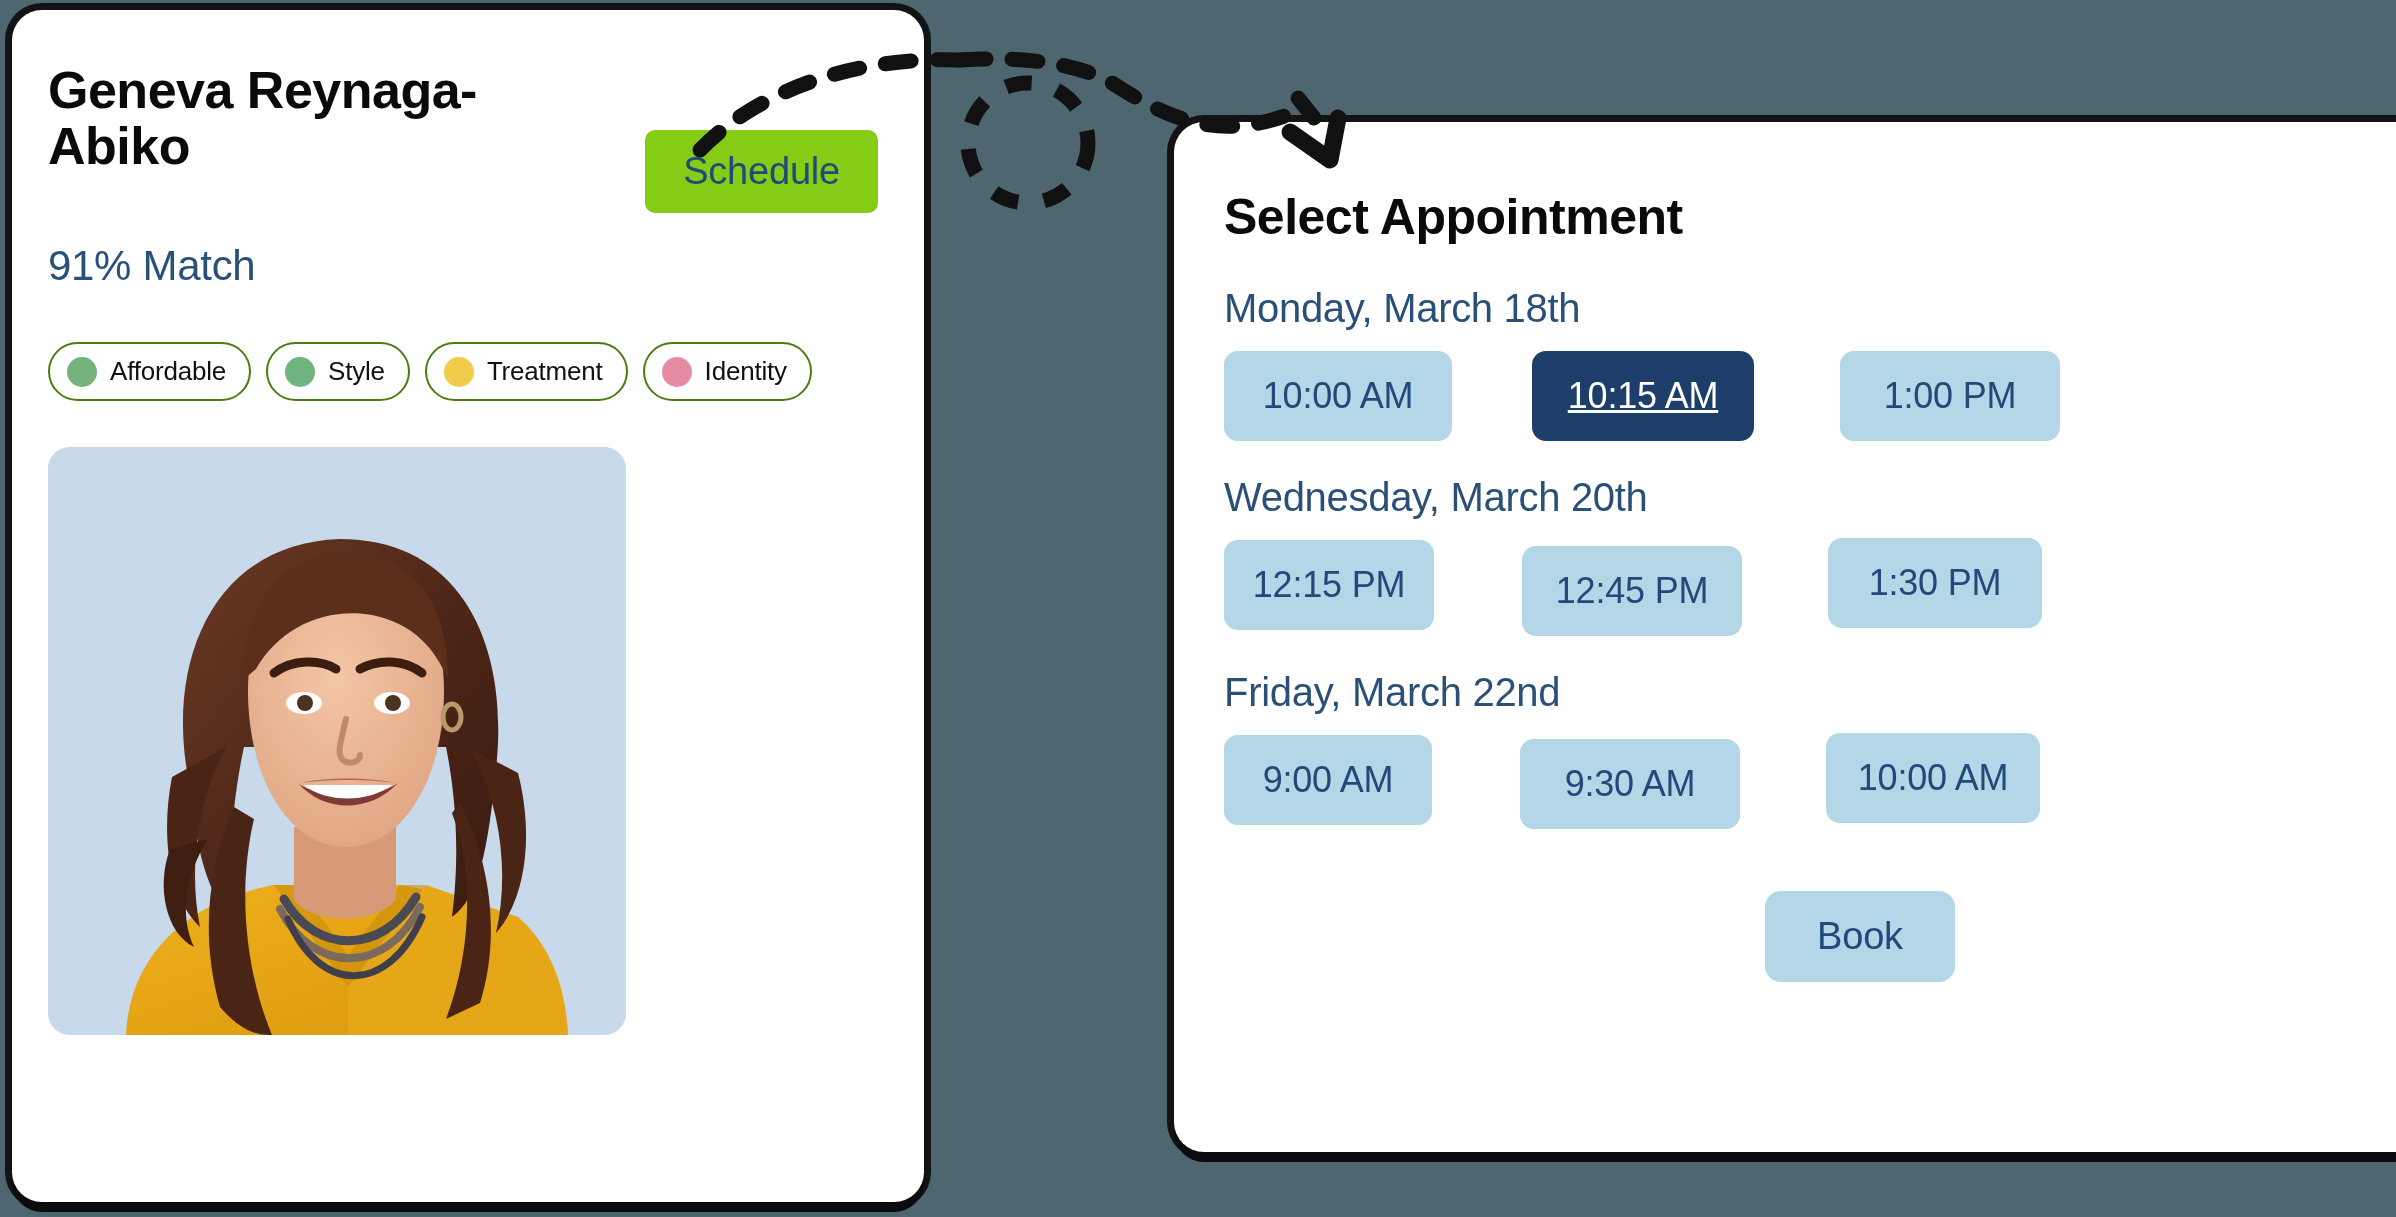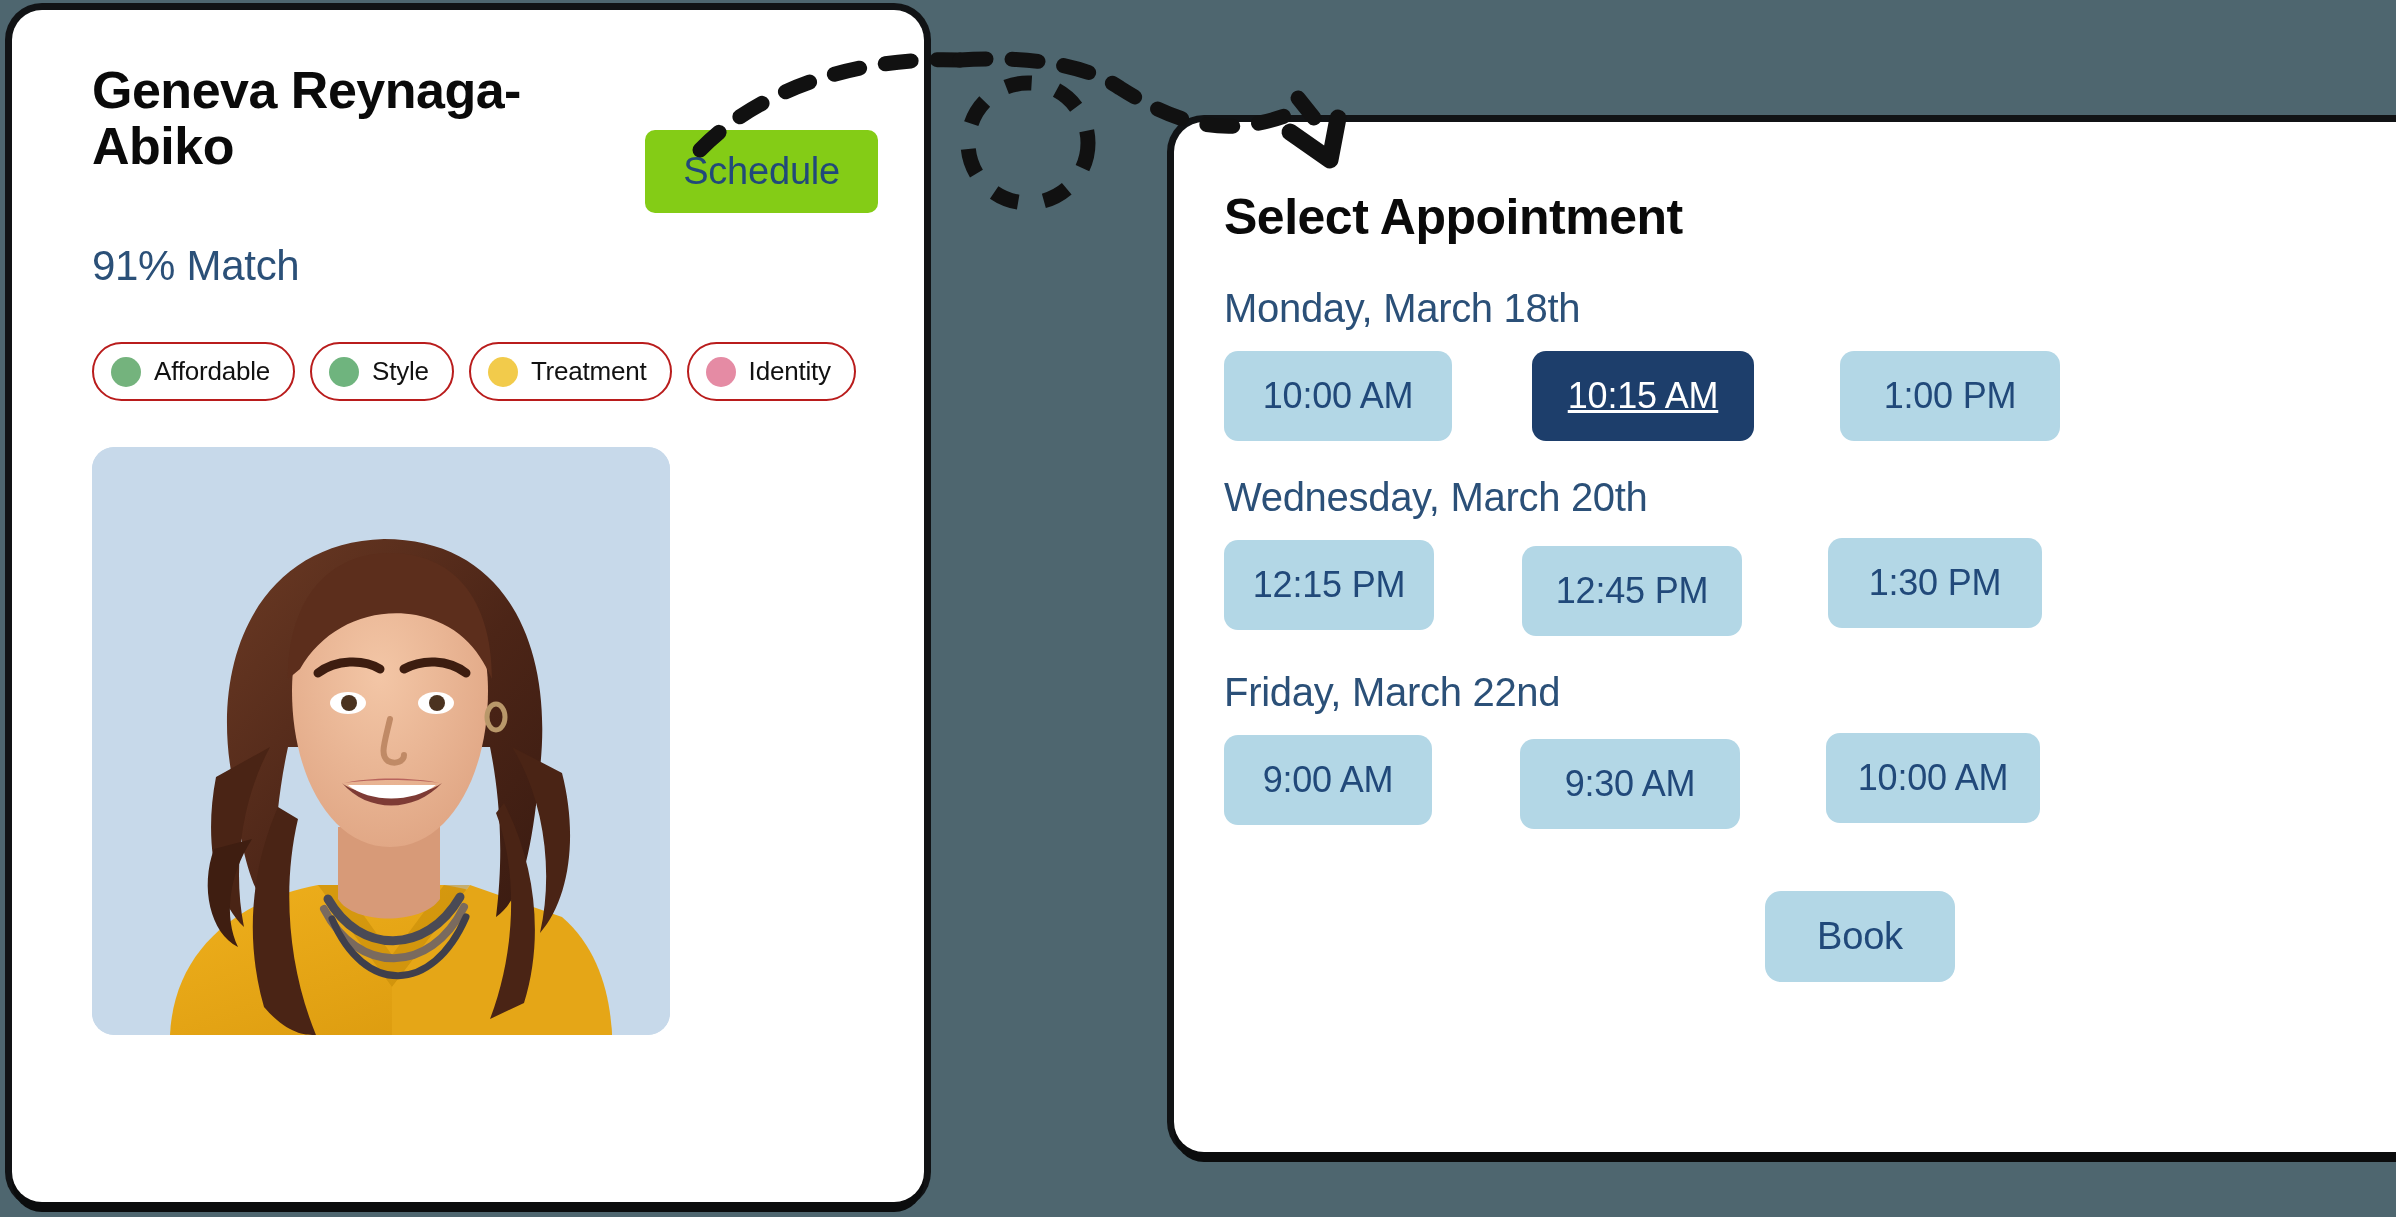--- a/index.html
+++ b/index.html
@@ -35,21 +35,21 @@
     border-radius: 30px;
     box-shadow: 0 10px 0 0 #0b0c0d, 0 0 0 7px #111315;
     z-index: 2;
   }
 
   #provider-card {
     left: 12px;
     top: 10px;
     width: 912px;
     height: 1192px;
-    padding: 52px 56px 0 80px;
+    padding: 52px 56px 0 36px;
     overflow: hidden;
   }
 
   .provider-head {
     position: relative;
     height: 150px;
   }
 
   #provider-name {
     font-size: 52px;
@@ -97,21 +97,21 @@
     gap: 15px;
     margin-top: 52px;
     flex-wrap: nowrap;
   }
 
   .tag-pill {
     display: flex;
     align-items: center;
     gap: 13px;
     background: #ffffff;
-    border: 2px solid #b91c1c;
+    border: 2px solid #4d7c0f;
     border-radius: 40px;
     padding: 12px 23px 12px 17px;
     white-space: nowrap;
     cursor: pointer;
   }
 
   .tag-dot {
     width: 30px;
     height: 30px;
     border-radius: 50%;

